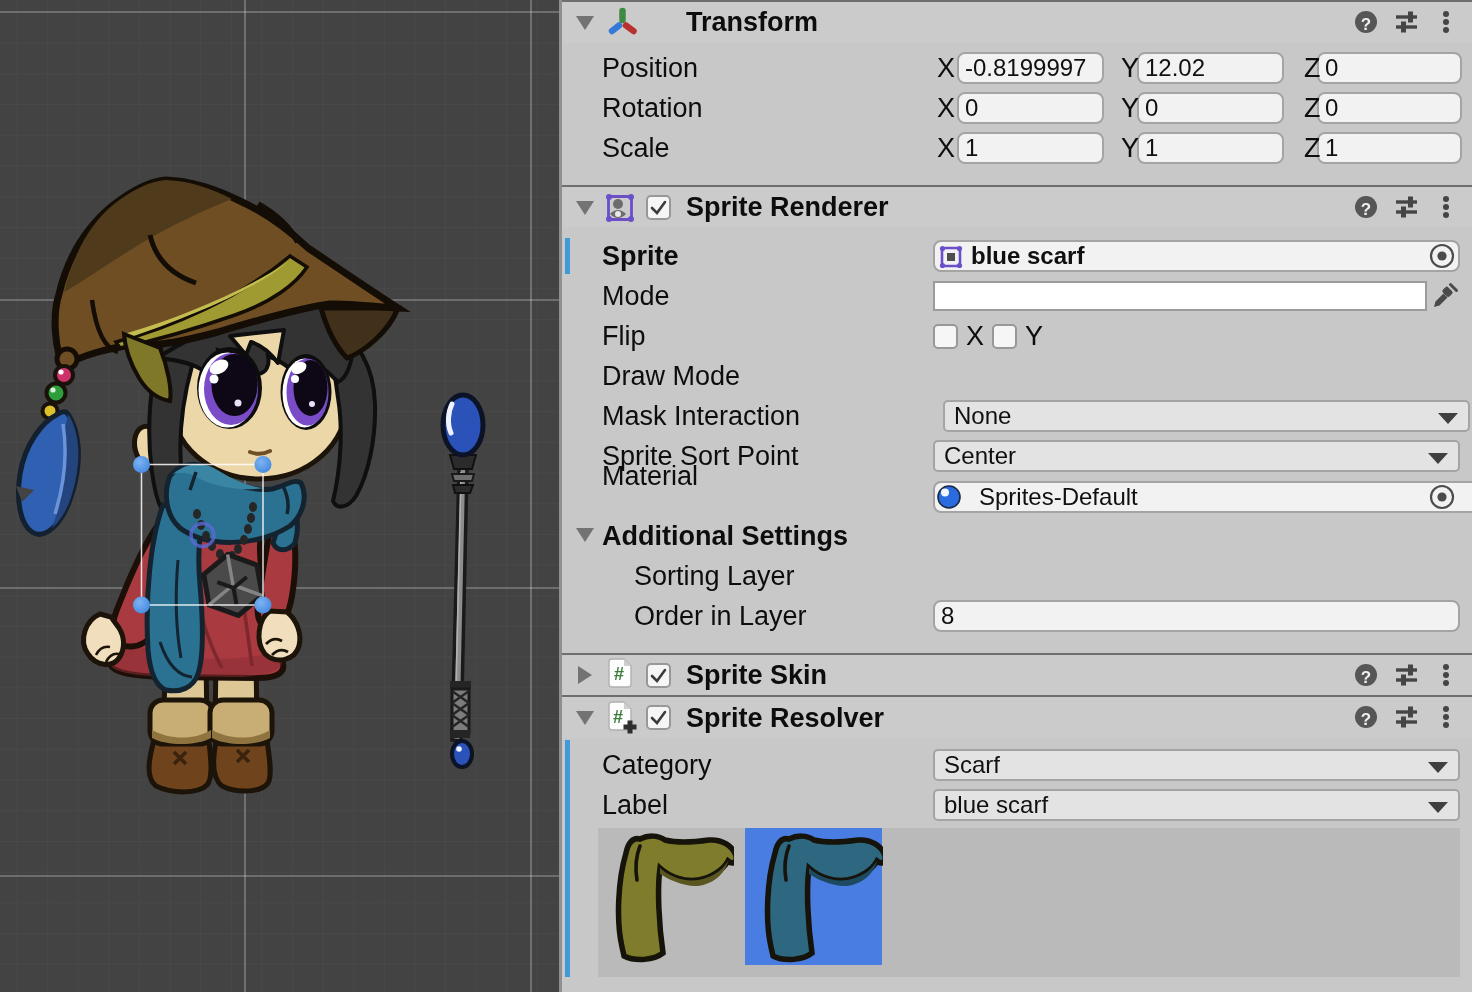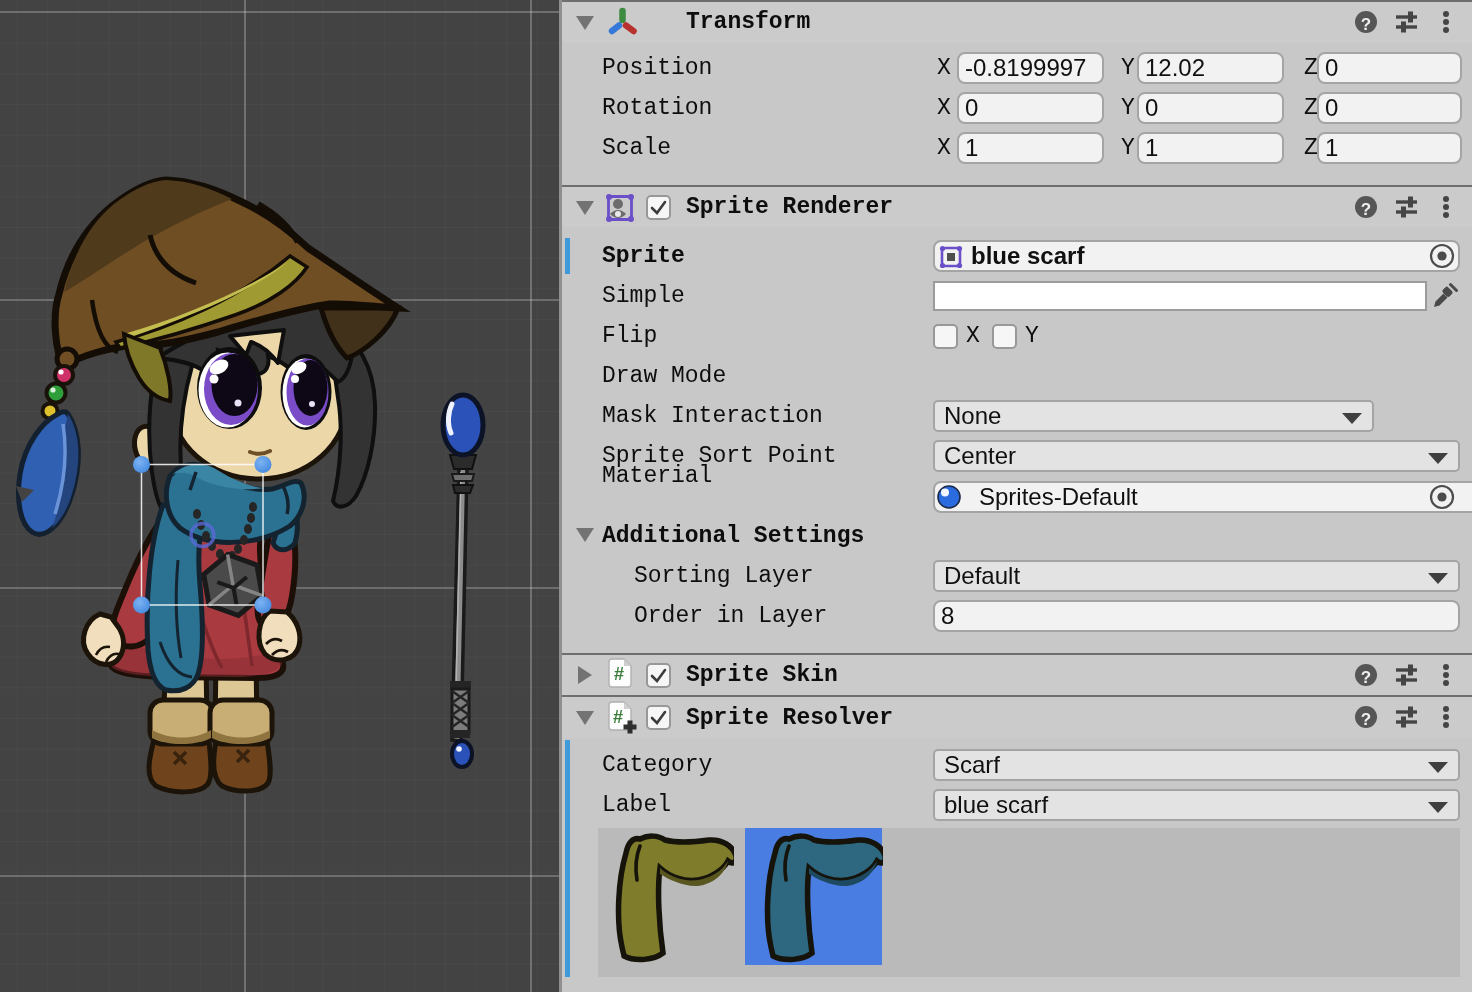--- a/index.html
+++ b/index.html
@@ -1,20 +1,20 @@
 <!DOCTYPE html>
 <html><head>
 <meta charset="utf-8">
 <style>
   html,body{margin:0;padding:0;width:1472px;height:992px;overflow:hidden;background:#c8c8c8;
     font-family:"Liberation Sans",sans-serif;}
   #scene{position:absolute;left:0;top:0;width:562px;height:992px;}
   #insp{position:absolute;left:562px;top:0;width:910px;height:992px;background:#c8c8c8;overflow:hidden;}
   .abs{position:absolute;z-index:3;}
-  .lab{position:absolute;font-size:23px;color:#0d0d0d;height:32px;line-height:32px;white-space:nowrap;z-index:3;font-family:Liberation Mono, monospace;}
+  .lab{position:absolute;font-size:27px;color:#0d0d0d;height:32px;line-height:32px;white-space:nowrap;z-index:3;}
   .b{font-weight:bold;}
   .hdr{position:absolute;left:0;width:910px;background:#cbcbcb;z-index:1;}
   .sep{position:absolute;left:0;width:910px;height:2px;background:#6e6e6e;z-index:1;}
   .fld{position:absolute;height:32px;background:#f2f2f2;border:2px solid #a4a4a4;border-radius:8px;z-index:2;
     box-sizing:border-box;font-size:24px;color:#101010;line-height:28px;padding-left:6px;white-space:nowrap;}
   .dd{position:absolute;height:32px;background:#e3e3e3;border:2px solid #a4a4a4;border-radius:5px;z-index:2;
     box-sizing:border-box;font-size:24px;color:#101010;line-height:28px;padding-left:9px;white-space:nowrap;}
   .dd:after{content:"";position:absolute;right:10px;top:11px;width:0;height:0;
     border-left:10px solid transparent;border-right:10px solid transparent;border-top:11px solid #3f3f3f;}
   .cb{position:absolute;width:25px;height:25px;background:#f6f6f6;border:2px solid #989898;border-radius:5px;
@@ -310,21 +310,21 @@
   <svg class="abs" style="left:84px;top:705px;" width="25" height="25" viewBox="0 0 25 25">
     <path d="M6 13 L11 18 L19 7" fill="none" stroke="#3c3c3c" stroke-width="2.6" stroke-linecap="round"></path>
   </svg>
 
   <div class="sep" style="top:185px;"></div>
   <div class="hdr" style="top:187px;height:40px;"></div>
   <div class="tri-d" style="left:14px;top:201px;"></div>
   <div class="lab b" style="left:124px;top:191px;">Sprite Renderer</div>
   <div class="abs" style="left:3px;top:238px;width:5px;height:36px;background:#3e9ad8;"></div>
   <div class="lab b" style="left:40px;top:240px;">Sprite</div>
-  <div class="lab" style="left:40px;top:280px;">Simple</div>
+  <div class="lab" style="left:40px;top:280px;">Mode</div>
   <div class="lab" style="left:40px;top:320px;">Flip</div>
   <div class="lab" style="left:40px;top:360px;">Draw Mode</div>
   <div class="lab" style="left:40px;top:400px;">Mask Interaction</div>
   <div class="lab" style="left:40px;top:440px;">Sprite Sort Point</div>
   <div class="lab" style="left:40px;top:460px;">Material</div>
   <div class="tri-d" style="left:14px;top:528px;"></div>
   <div class="lab b" style="left:40px;top:520px;">Additional Settings</div>
   <div class="lab" style="left:72px;top:560px;">Sorting Layer</div>
   <div class="lab" style="left:72px;top:600px;">Order in Layer</div>
 
@@ -349,33 +349,32 @@
     <rect x="13" y="7" width="9.5" height="7.5" rx="2.2" transform="rotate(45 17.5 10.5)"></rect>
     <path d="M20.5 3.5 L26.5 9.5" stroke="#4a4a4a" stroke-width="3" stroke-linecap="round"></path>
       </g>
   </svg>
 
   <div class="cb" style="left:371px;top:324px;"></div>
     <div class="lab" style="left:404px;top:320px;">X</div>
   <div class="cb" style="left:430px;top:324px;"></div>
     <div class="lab" style="left:463px;top:320px;">Y</div>
 
-  <div class="dd" style="left:371px;top:400px;width:441px;">None</div>
+  <div class="dd" style="left:381px;top:400px;width:527px;">None</div>
   <div class="dd" style="left:371px;top:440px;width:527px;">Center</div>
 
   <div class="fld" style="left:371px;top:481px;width:610px;padding-left:44px;">Sprites-Default</div>
   <svg class="abs" style="left:374px;top:484px;" width="26" height="26" viewBox="0 0 26 26">
     <circle cx="13" cy="13" r="11" fill="#2a6be0" stroke="#1b2b48" stroke-width="1.6"></circle>
     <circle cx="9" cy="8.4" r="4" fill="#f2f6ff"></circle>
   </svg>
   <svg class="abs" style="left:866px;top:483px;" width="28" height="28" viewBox="0 0 28 28">
     <circle cx="14" cy="14" r="11" fill="none" stroke="#4c4c4c" stroke-width="2.2"></circle>
     <circle cx="14" cy="14" r="4.6" fill="#4c4c4c"></circle>
   </svg>
-  <div class="dd" style="left:371px;top:560px;width:527px;">Default</div>
   <div class="fld" style="left:371px;top:600px;width:527px;">8</div>
 
   <div class="sep" style="top:653px;"></div>
   <div class="hdr" style="top:655px;height:40px;"></div>
   <div class="tri-r" style="left:16px;top:666px;"></div>
   <div class="lab b" style="left:124px;top:659px;">Sprite Skin</div>
 
   <div class="sep" style="top:695px;"></div>
   <div class="hdr" style="top:697px;height:41px;"></div>
   <div class="tri-d" style="left:14px;top:711px;"></div>

